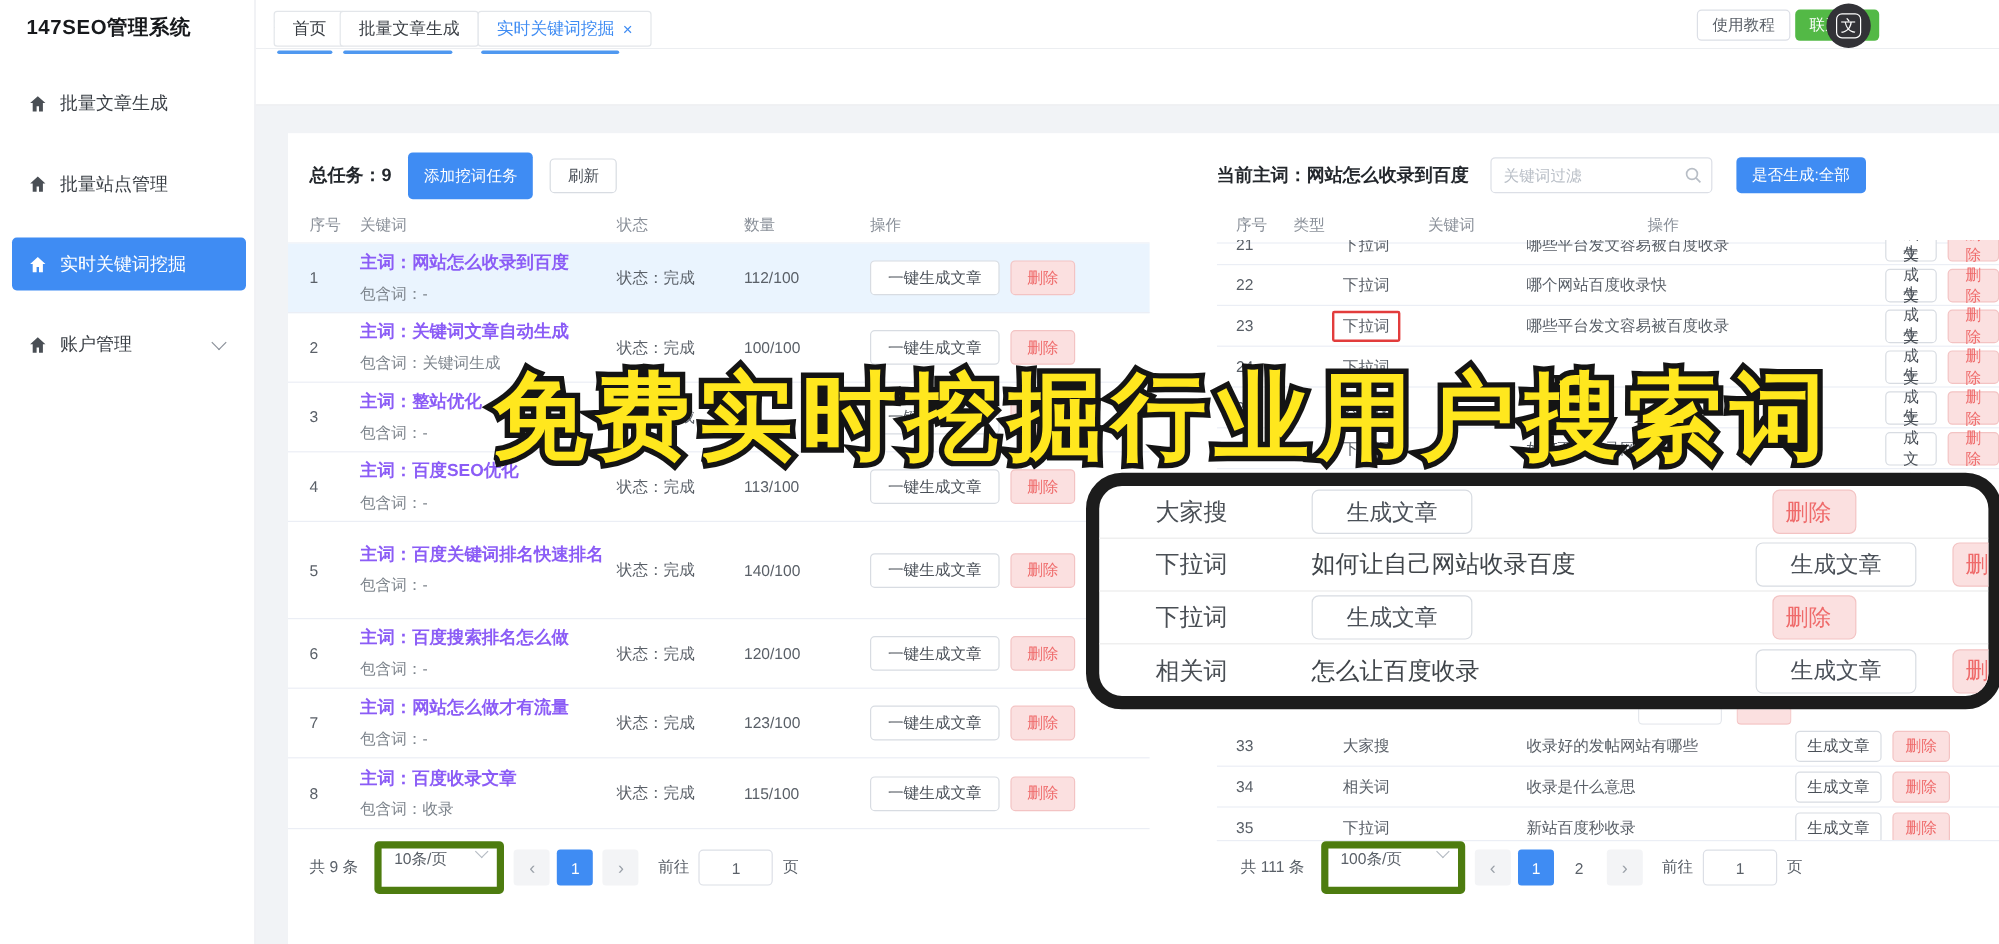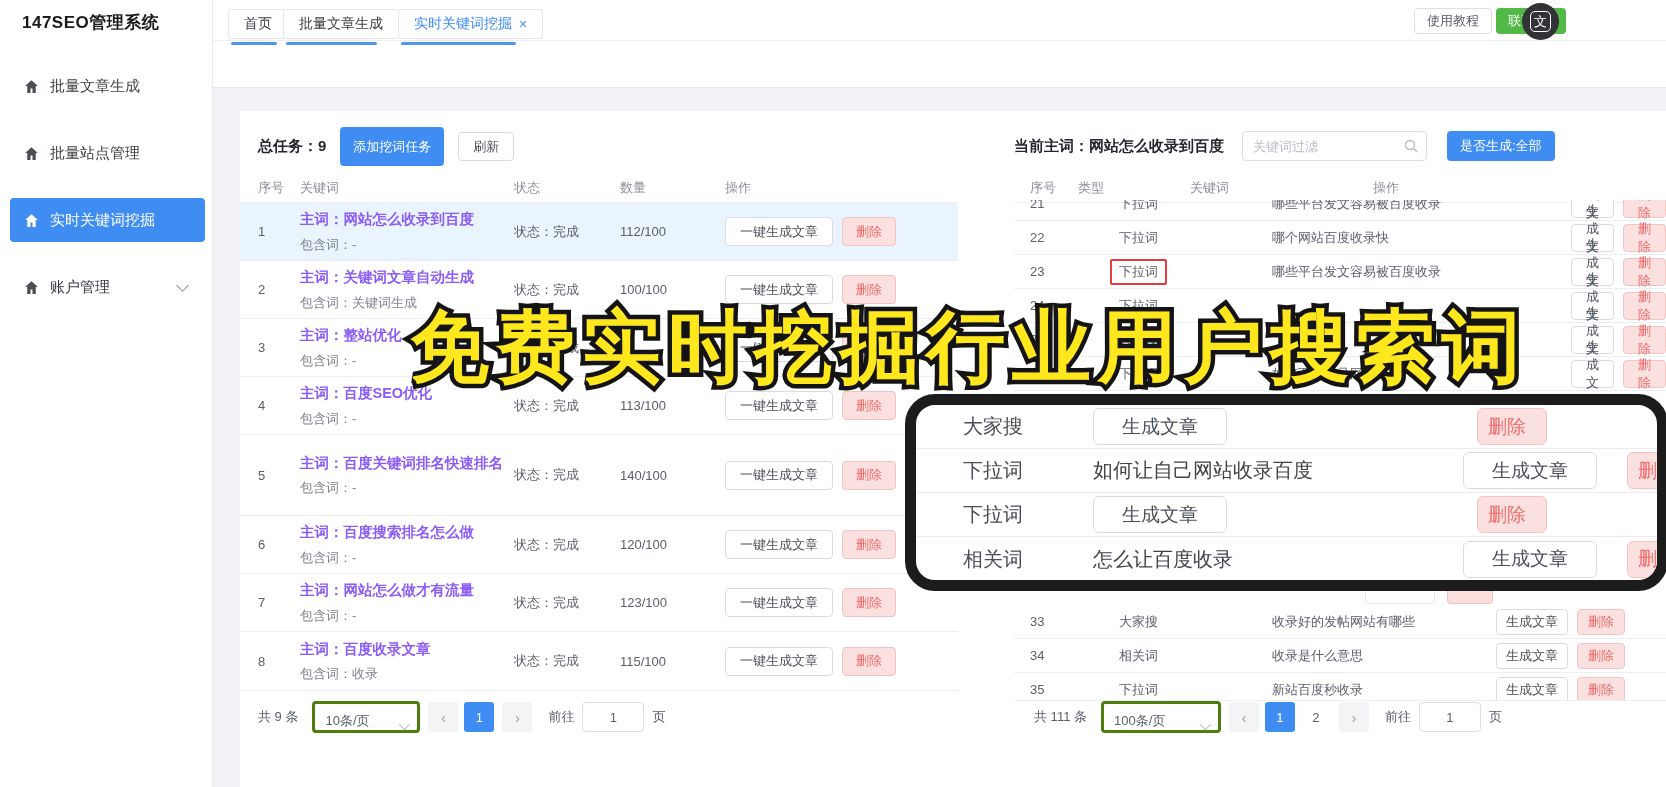--- a/index.html
+++ b/index.html
@@ -45,21 +45,21 @@
   .lt-row { display:grid; grid-template-columns:42px 214px 106px 105px auto; align-items:center; padding-left:18px; border-bottom:1px solid #ebeef5; font-size:13px; color:#5a6068; }
   .lt-row.hl { background:#eaf4fe; }
   .lt-no { color:#5a6068; }
   .lt-main { font-size:14.5px; font-weight:bold; color:#8b5cf6; line-height:1.45; margin-bottom:5px; }
   .lt-sub { font-size:13px; color:#7d848c; }
   .ops { display:flex; align-items:center; gap:9px; }
   .btn-del { height:29px; padding:0 13px; background:#fbe0e0; border:1px solid #f3c3c3; border-radius:4px; color:#ef6a6a; font-size:13px; display:flex; align-items:center; cursor:pointer; }
 
   
   .pager { position:absolute; display:flex; align-items:center; z-index:2; font-size:13px; color:#5a6068; }
-  .pg-select { width:108px; height:32px; border:3px solid #4d7c0f; border-radius:4px; display:flex; align-items:flex-end; justify-content:space-between; padding:0 10px; margin-left:14px; cursor:pointer; }
+  .pg-select { width:108px; height:44px; border:6px solid #4d7c0f; border-radius:4px; display:flex; align-items:flex-start; justify-content:space-between; padding:0 10px; margin-left:14px; cursor:pointer; }
   .pg-chev { width:8px; height:8px; border-right:1.4px solid #b6bcc4; border-bottom:1.4px solid #b6bcc4; transform:rotate(45deg) translateY(-2px); }
   .pg-btn { width:30px; height:30px; background:#f3f4f6; border-radius:3px; display:flex; align-items:center; justify-content:center; color:#9aa0a8; font-size:15px; margin-left:8px; cursor:pointer; }
   .pg-page { width:30px; height:30px; border-radius:3px; display:flex; align-items:center; justify-content:center; font-size:13px; margin-left:6px; cursor:pointer; color:#5a6068; }
   .pg-page.cur { background:#3f8cf3; color:#fff; }
   .pg-goto { margin-left:16px; }
   .goto-input { width:62px; height:30px; border:1px solid #dcdfe6; border-radius:4px; text-align:center; font-size:13px; color:#5a6068; margin:0 8px; font-family:inherit; }
 
   
   .rp-head { position:absolute; left:1014px; top:131px; display:flex; align-items:center; z-index:2; }
   .rp-label { font-size:15px; font-weight:bold; color:#23272c; margin-right:18px; }

